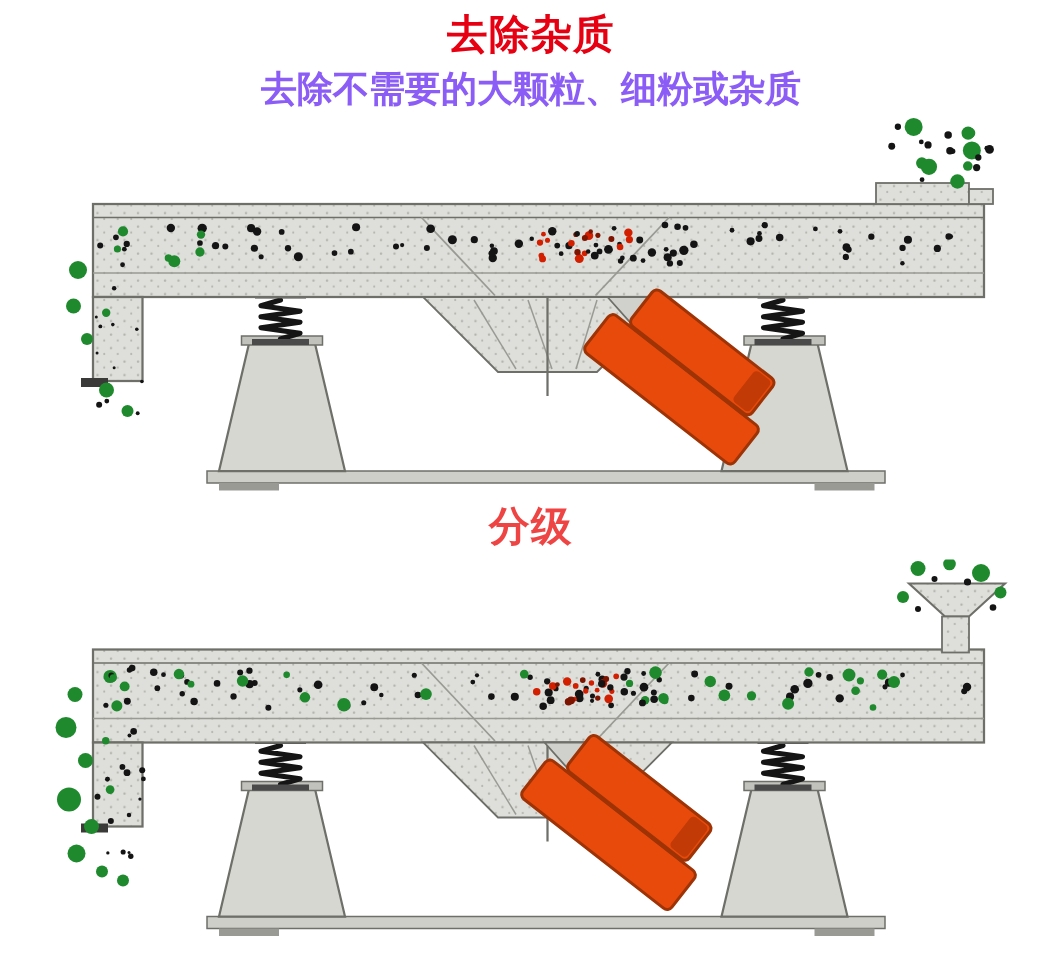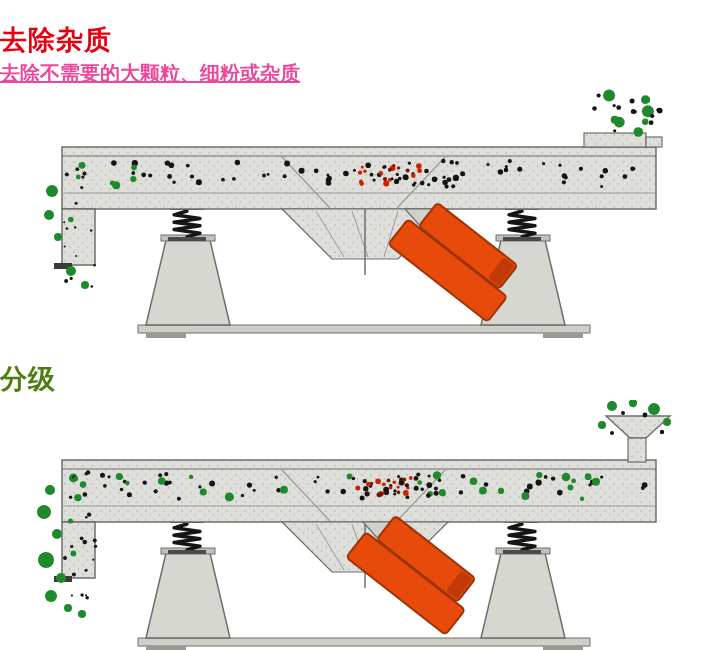--- a/index.html
+++ b/index.html
@@ -1,19 +1,19 @@
 <!DOCTYPE html>
 <html><head>
 <meta charset="utf-8">
 <style>
   html,body{margin:0;padding:0;background:#ffffff;}
   .page{width:708px;margin:0 auto;font-family:"DejaVu Sans","Liberation Sans",sans-serif;}
-  .panel{padding-top:24px;}
+  .panel{padding-top:8px;text-align:center;}
   .title{margin:0 0 6px 0;font-size:27px;font-weight:700;letter-spacing:1px;line-height:1.15;}
-  .subtitle{margin:0 0 2px 0;font-size:20px;font-weight:600;color:#ec4899;line-height:1.2;text-decoration:underline;}
+  .subtitle{margin:0 0 2px 0;font-size:24px;font-weight:600;color:#8b5cf6;line-height:1.2;}
   .diagram{display:block;margin:0 auto;}
 </style>
 </head>
 <body style="background: rgb(255, 255, 255);">
 
 <div class="page">
 
   <section class="panel">
     <h2 class="title" style="color: rgb(230, 0, 18);">去除杂质</h2>
     <p class="subtitle">去除不需要的大颗粒、细粉或杂质</p>
@@ -216,21 +216,21 @@
           <circle cx="81.7" cy="100.5" r="1.6" fill="#141414"></circle>
           <circle cx="82.9" cy="90.1" r="1.6" fill="#141414"></circle>
           <circle cx="76.1" cy="116.2" r="1.5" fill="#141414"></circle>
           <circle cx="82.0" cy="78.3" r="3.4" fill="#1f8a2d"></circle>
           <circle cx="70.8" cy="132.5" r="2.8" fill="#1f8a2d"></circle>
         </g>
       </svg>
   </section>
 
   <section class="panel">
-    <h2 class="title" style="color: #4d7c0f;">分级</h2>
+    <h2 class="title" style="color: #ef4444;">分级</h2>
     <svg id="svg-1" class="diagram" viewBox="0 0 708 252" width="708" height="252" role="img">
         <defs>
           <pattern id="speck1" width="9" height="9" patternUnits="userSpaceOnUse">
             <rect x="0" y="0" width="9" height="9" fill="#dededa"></rect>
             <circle cx="2" cy="3" r="0.8" fill="#b4b4ae"></circle>
             <circle cx="6.5" cy="7" r="0.7" fill="#b4b4ae"></circle>
           </pattern>
         </defs>
         <g>
           <rect x="138" y="238" width="452" height="8" fill="#cfcfca" stroke="#6f6f6a" stroke-width="1"></rect>

